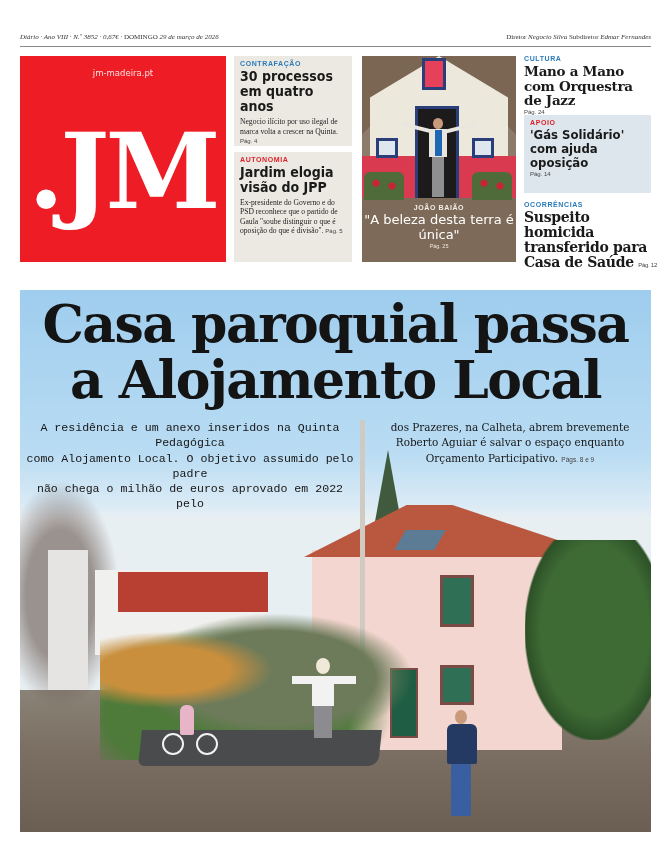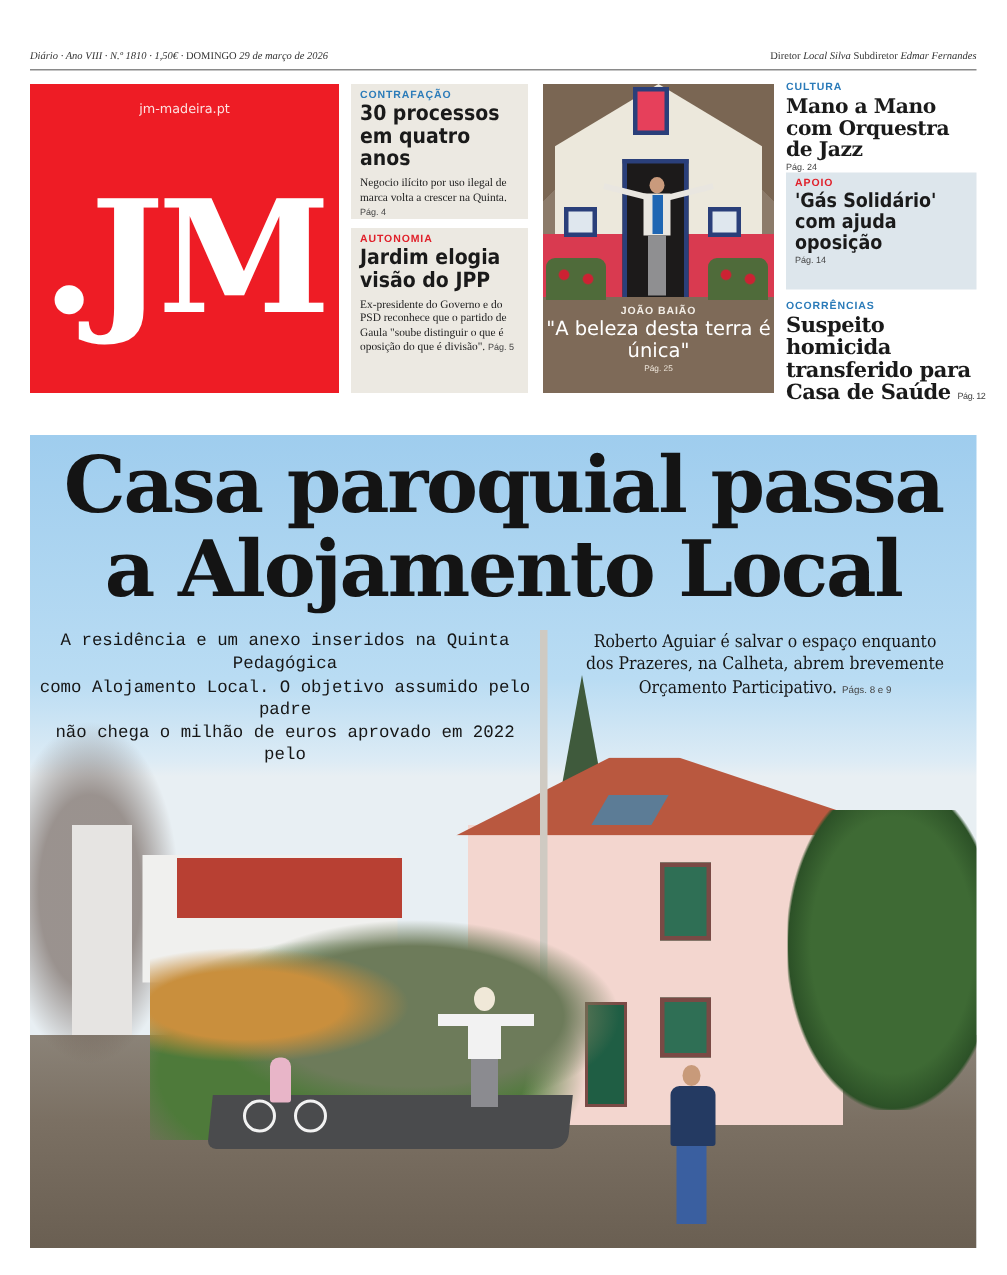--- a/index.html
+++ b/index.html
@@ -101,27 +101,27 @@
   .bike { left: 142px; top: 425px; width: 60px; height: 40px; }
   .bike .w1, .bike .w2 { position: absolute; top: 18px; width: 22px; height: 22px; border: 2px solid #f2f2f2; border-radius: 50%; }
   .bike .w1 { left: 0; } .bike .w2 { left: 34px; }
   .bike .kid { position: absolute; left: 18px; top: -10px; width: 14px; height: 30px; background: #e8b5c8; border-radius: 6px 6px 2px 2px; }
 </style>
 </head>
 <body>
 
 <div class="topbar">
   <div>
-    <span>Diário · Ano VIII · N.º 1810 · 1,50€ ·</span>
+    <span>Diário · Ano VIII · N.º 3852 · 0,67€ ·</span>
     <b>DOMINGO</b>
     <span>29 de março de 2026</span>
   </div>
   <div>
     <b>Diretor</b>
-    <span>Local Silva</span>
+    <span>Negocio Silva</span>
     <b>Subdiretor</b>
     <span>Edmar Fernandes</span>
   </div>
 </div>
 
 <div class="logo">
   <div class="url">jm-madeira.pt</div>
   <div class="mark">.JM</div>
 </div>
 
@@ -227,20 +227,20 @@
   <div class="headline">
     <div>Casa paroquial passa</div>
     <div>a Alojamento Local</div>
   </div>
   <div class="standfirst" style="left:0; width:340px;font-family:Liberation Mono, monospace;">
     <div>A residência e um anexo inseridos na Quinta Pedagógica</div>
     <div>como Alojamento Local. O objetivo assumido pelo padre</div>
     <div>não chega o milhão de euros aprovado em 2022 pelo</div>
   </div>
   <div class="standfirst" style="left:350px; width:280px;">
+    <div>dos Prazeres, na Calheta, abrem brevemente</div>
     <div>Roberto Aguiar é salvar o espaço enquanto</div>
-    <div>dos Prazeres, na Calheta, abrem brevemente</div>
     <div>
       <span>Orçamento Participativo.</span>
       <span class="pg">Págs. 8 e 9</span>
     </div>
   </div>
 </div>
 
 </body></html>

